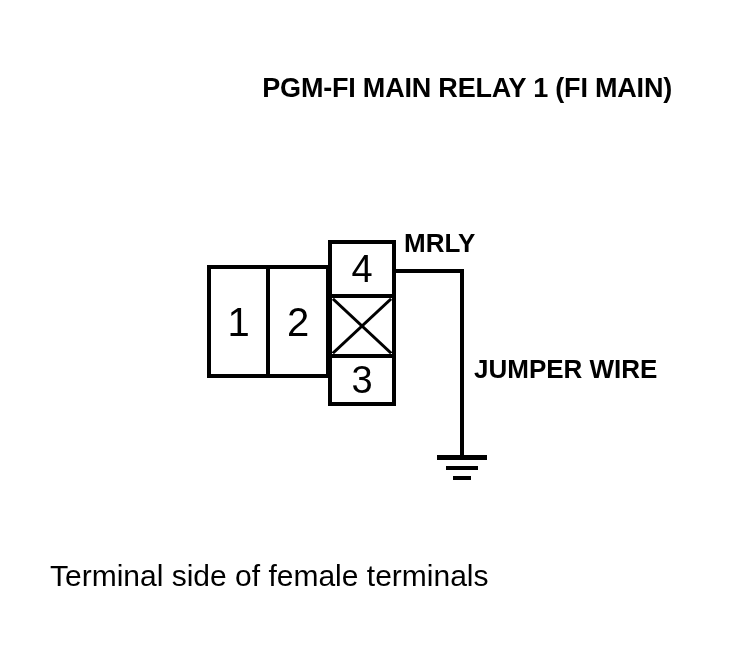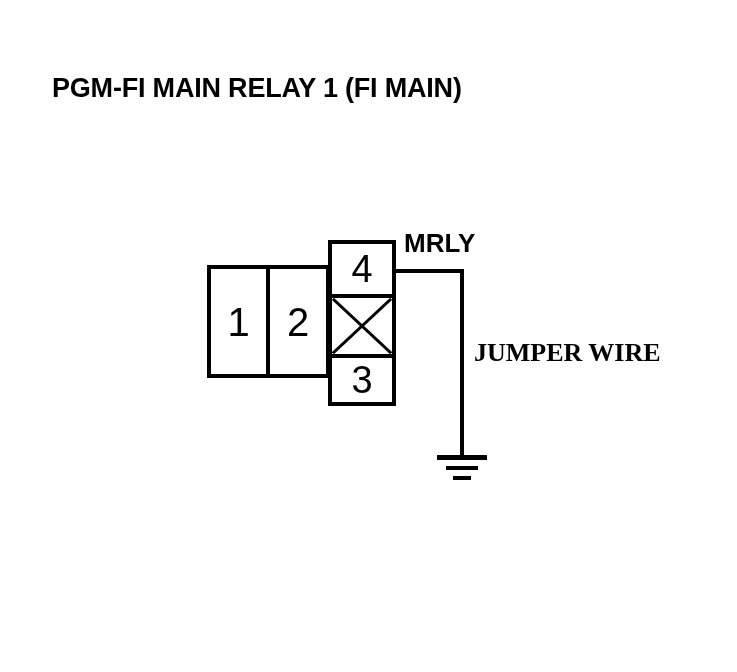--- a/index.html
+++ b/index.html
@@ -16,20 +16,21 @@
     font-family: "Liberation Sans", sans-serif;
     color: #000000;
   }
 
   
   .title-block {
     position: absolute;
     left: 52px;
     top: 72px;
     width: 620px;
+    text-align: right;
   }
   .title-line {
     font-family: "Liberation Sans", sans-serif;
     font-weight: bold;
     font-size: 27px;
     line-height: 33px;
     letter-spacing: -0.2px;
     white-space: nowrap;
     color: #000000;
   }
@@ -114,21 +115,21 @@
   .label-bold {
     position: absolute;
     font-family: "Liberation Sans", sans-serif;
     font-weight: bold;
     font-size: 26px;
     line-height: 30px;
     white-space: nowrap;
     color: #000000;
   }
   #label-mrly { left: 404px; top: 228px; }
-  #label-jumper-wire { left: 474px; top: 338px; font-family: Liberation Serif, serif; }
+  #label-jumper-wire { left: 474px; top: 354px; }
 
   
   #caption {
     position: absolute;
     left: 50px;
     top: 558px;
     font-family: "Liberation Sans", sans-serif;
     font-weight: normal;
     font-size: 30px;
     line-height: 36px;
@@ -175,14 +176,15 @@
 
     <div class="gnd-bar" id="gnd-bar-1"></div>
     <div class="gnd-bar" id="gnd-bar-2"></div>
     <div class="gnd-bar" id="gnd-bar-3"></div>
 
     <div class="label-bold" id="label-mrly">MRLY</div>
     <div class="label-bold" id="label-jumper-wire">JUMPER WIRE</div>
 
   </div>
 
+  <div id="caption">Terminal side of female terminals</div>
 
 </div>
 
 </body></html>

